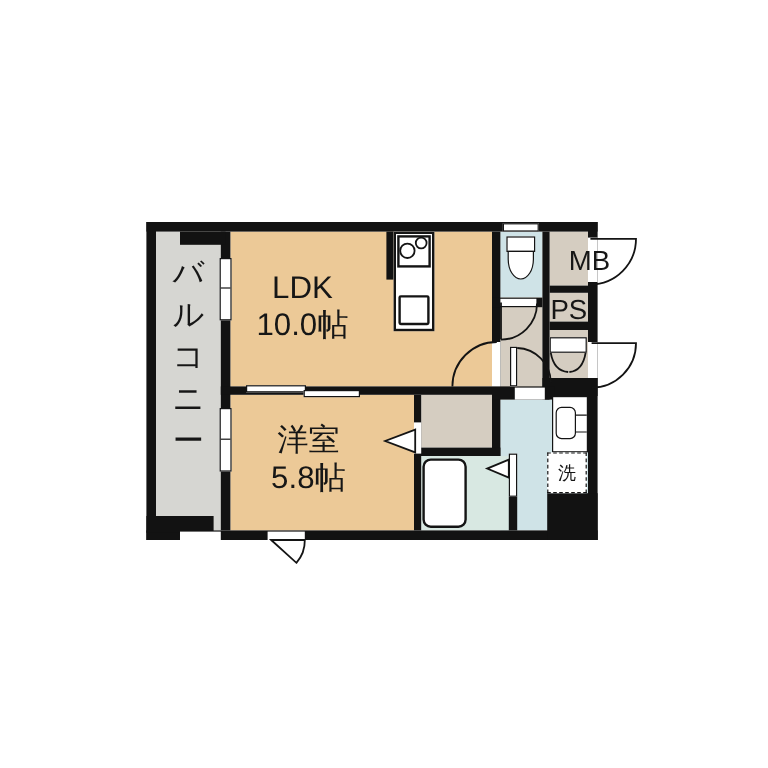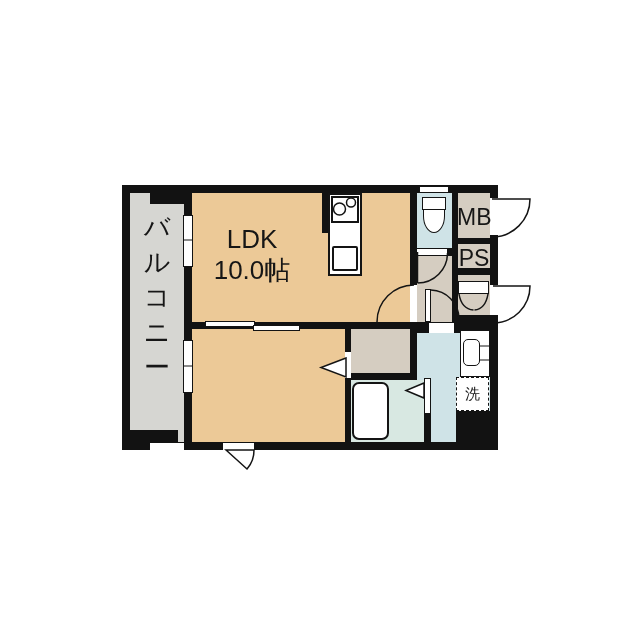--- a/index.html
+++ b/index.html
@@ -111,16 +111,18 @@
     </g>
   </svg>
 
   <div class="abs label" style="left:130px;top:210px;width:54px;font-size:26px;line-height:35px;">バ
 ル
 コ
 ニ
 ー</div>
   <div class="abs label" style="left:172px;top:224px;width:160px;font-size:26px;line-height:31px;">LDK
 10.0帖</div>
-  <div class="abs label" style="left:457px;top:204px;width:34px;font-size:23px;">MB</div>
+  <div class="abs label" style="left:177px;top:350px;width:160px;font-size:26px;line-height:32px;">洋室
+5.8帖</div>
+  <div class="abs label" style="left:474px;top:204px;width:34px;font-size:23px;">MB</div>
   <div class="abs label" style="left:457px;top:245px;width:34px;font-size:23px;">PS</div>
 
 </div>
 
 </body></html>

